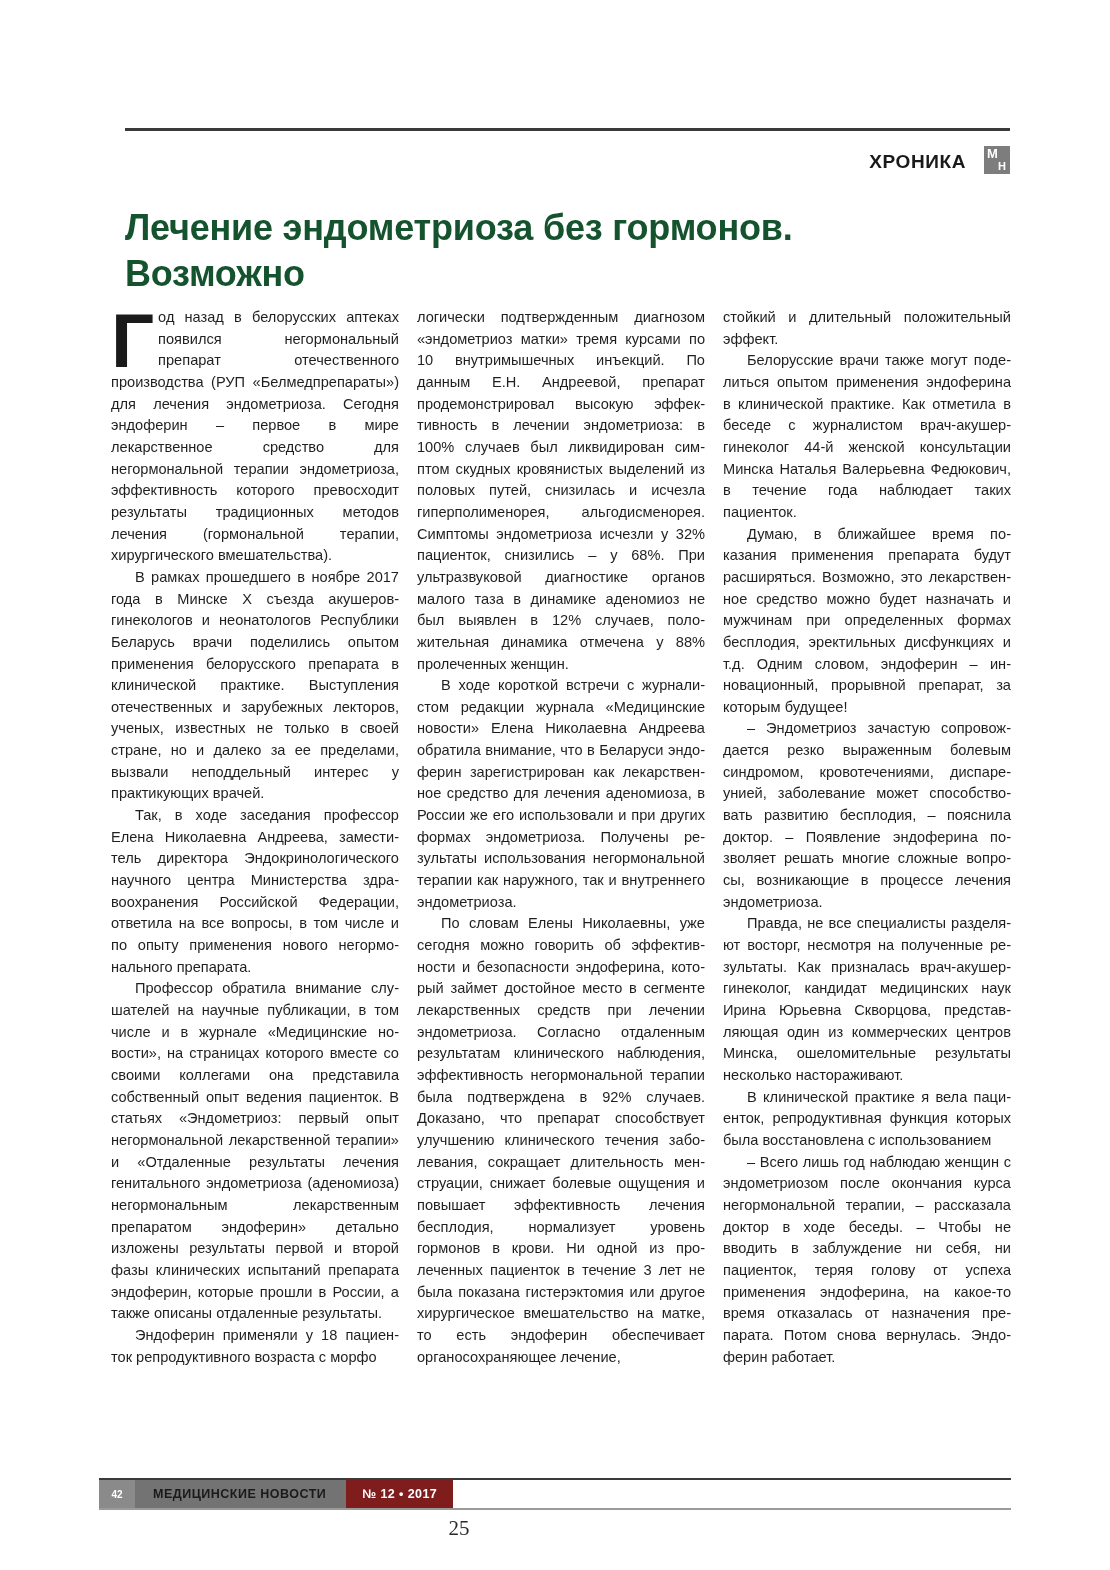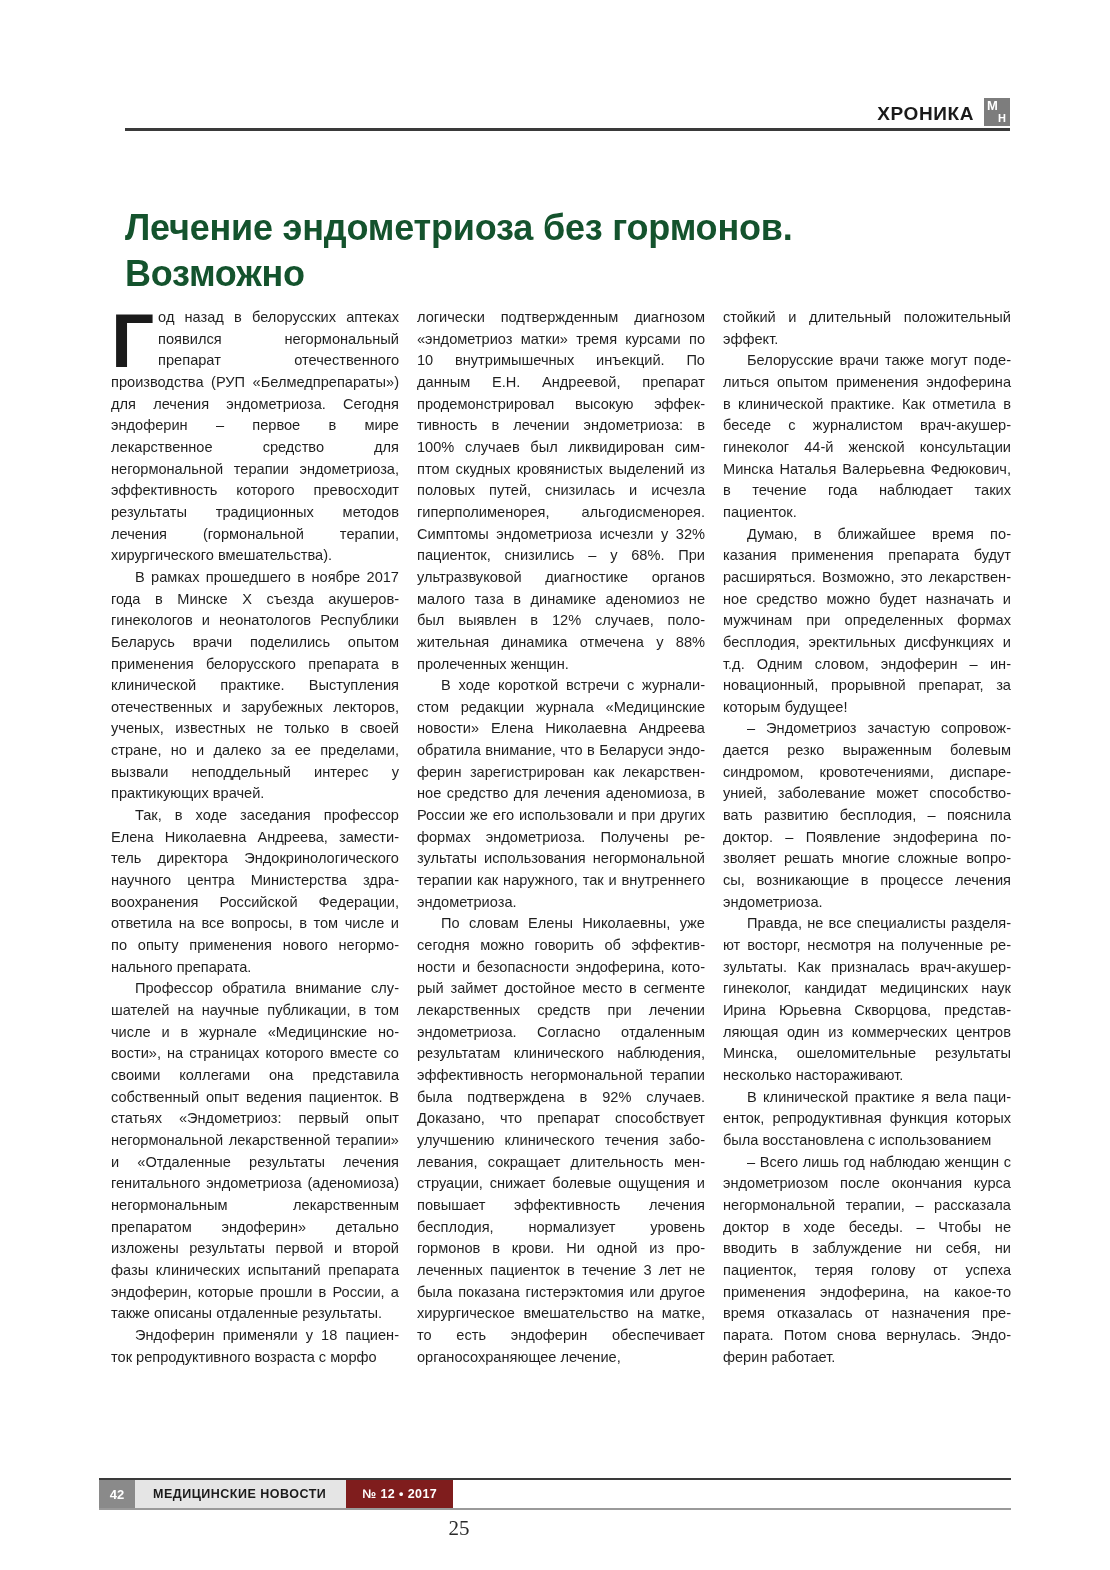--- a/index.html
+++ b/index.html
@@ -28,22 +28,23 @@
     position: absolute;
     left: 125px;
     top: 96px;
     width: 885px;
     height: 34px;
   }
   .header-inner {
     display: flex;
     align-items: flex-end;
     justify-content: flex-end;
-    gap: 10px;
+    gap: 18px;
     height: 30px;
+    margin-top: 48px;
   }
   .section-label {
     font-size: 19px;
     font-weight: bold;
     letter-spacing: 0.6px;
     color: #1a1a1a;
     line-height: 1;
     padding-bottom: 3px;
   }
   .logo-mark {
@@ -140,29 +141,29 @@
     left: 99px;
     top: 1480px;
     height: 28px;
     display: flex;
     align-items: stretch;
   }
   .footer-pagenum {
     width: 36px;
     background: #8a8a8a;
     color: #ffffff;
-    font-size: 13px;
+    font-size: 10px;
     font-weight: bold;
     display: flex;
     align-items: center;
     justify-content: center;
   }
   .footer-journal {
     padding: 0 20px 0 18px;
-    background: #e5e5e5;
+    background: #737373;
     color: #1a1a1a;
     font-size: 12.5px;
     font-weight: bold;
     letter-spacing: 0.5px;
     display: flex;
     align-items: center;
   }
   .footer-issue {
     padding: 0 16px;
     background: #7f1d1d;

